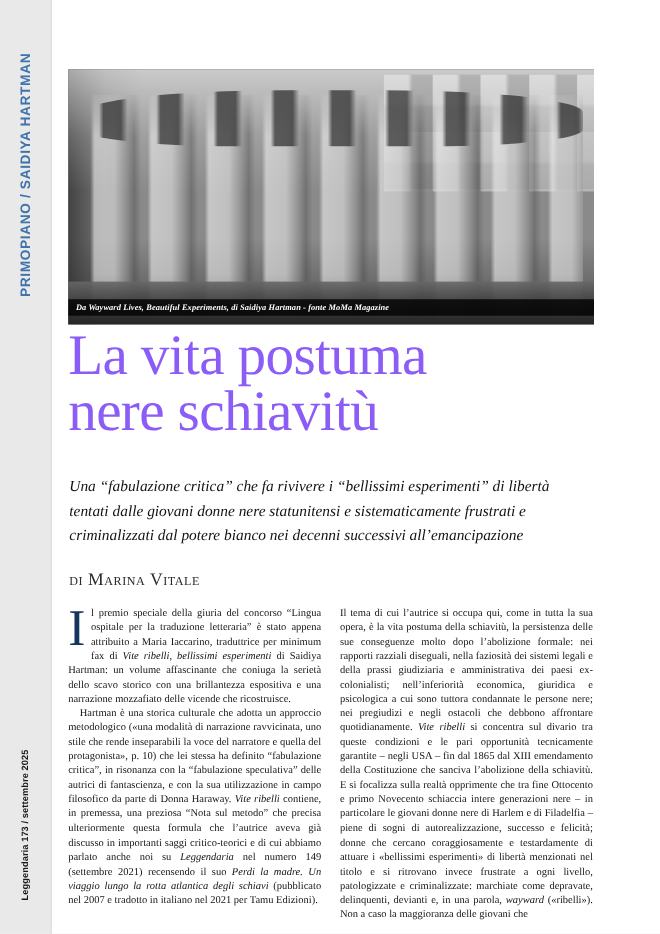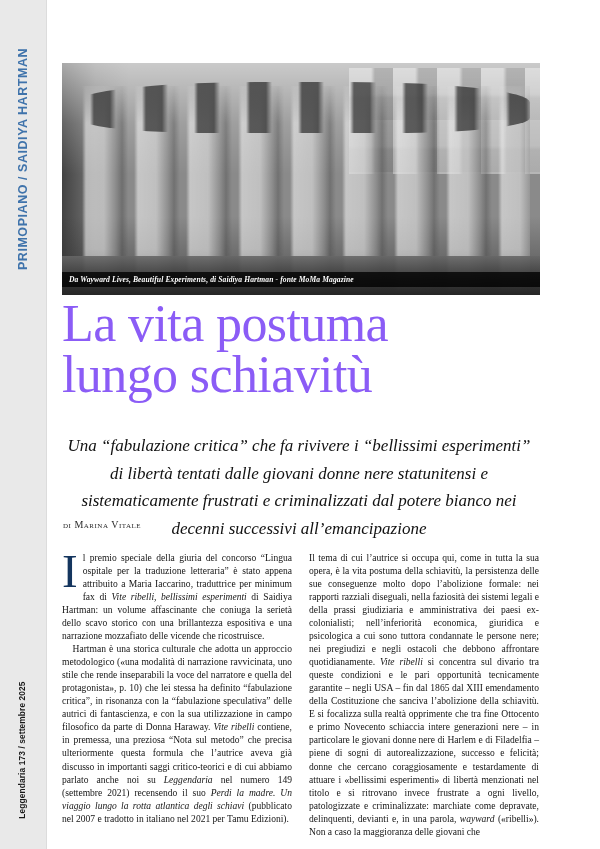--- a/index.html
+++ b/index.html
@@ -195,34 +195,33 @@
   }
 
   
   .deck {
     position: absolute;
     left: 1px;
     top: 432px;
     width: 472px;
     font-family: "Liberation Serif", serif;
     font-style: italic;
-    font-size: 17px;
+    font-size: 14px;
     line-height: 1.62;
     color: #111111;
-    text-align: center;
   }
 
   
   .byline {
     position: absolute;
     left: 1px;
     top: 519px;
     font-family: "Liberation Serif", serif;
     font-variant: small-caps;
-    font-size: 10px;
+    font-size: 16px;
     letter-spacing: 0.5px;
     color: #2b2b2b;
   }
 
   
   .columns {
     position: absolute;
     left: 0;
     top: 551px;
     width: 478px;
@@ -269,21 +268,21 @@
         <div class="photo-windows"></div>
         <div class="photo-figures"></div>
         <div class="photo-heads"></div>
         <div class="photo-ground"></div>
       </div>
       <div class="photo-caption">Da Wayward Lives, Beautiful Experiments, di Saidiya Hartman - fonte MoMa Magazine</div>
     </div>
 
     <div class="headline">
       <div>La vita postuma</div>
-      <div>lungo schiavitù</div>
+      <div>nere schiavitù</div>
     </div>
 
     <div class="deck">Una “fabulazione critica” che fa rivivere i “bellissimi esperimenti” di libertà tentati dalle giovani donne nere statunitensi e sistematicamente frustrati e criminalizzati dal potere bianco nei decenni successivi all’emancipazione</div>
 
     <div class="byline">di Marina Vitale</div>
 
     <div class="columns">
       <div class="col">
         <p class="first"><span class="dropcap">I</span><span>l premio speciale della giuria del concorso “Lingua ospitale per la traduzione letteraria” è stato appena attribuito a Maria Iaccarino, traduttrice per minimum fax di <i>Vite ribelli, bellissimi esperimenti</i> di Saidiya Hartman: un volume affascinante che coniuga la serietà dello scavo storico con una brillantezza espositiva e una narrazione mozzafiato delle vicende che ricostruisce.</span></p>
         <p><span>Hartman è una storica culturale che adotta un approccio metodologico («una modalità di narrazione ravvicinata, uno stile che rende inseparabili la voce del narratore e quella del protagonista», p. 10) che lei stessa ha definito “fabulazione critica”, in risonanza con la “fabulazione speculativa” delle autrici di fantascienza, e con la sua utilizzazione in campo filosofico da parte di Donna Haraway. <i>Vite ribelli</i> contiene, in premessa, una preziosa “Nota sul metodo” che precisa ulteriormente questa formula che l’autrice aveva già discusso in importanti saggi critico-teorici e di cui abbiamo parlato anche noi su <i>Leggendaria</i> nel numero 149 (settembre 2021) recensendo il suo <i>Perdi la madre. Un viaggio lungo la rotta atlantica degli schiavi</i> (pubblicato nel 2007 e tradotto in italiano nel 2021 per Tamu Edizioni).</span></p>

